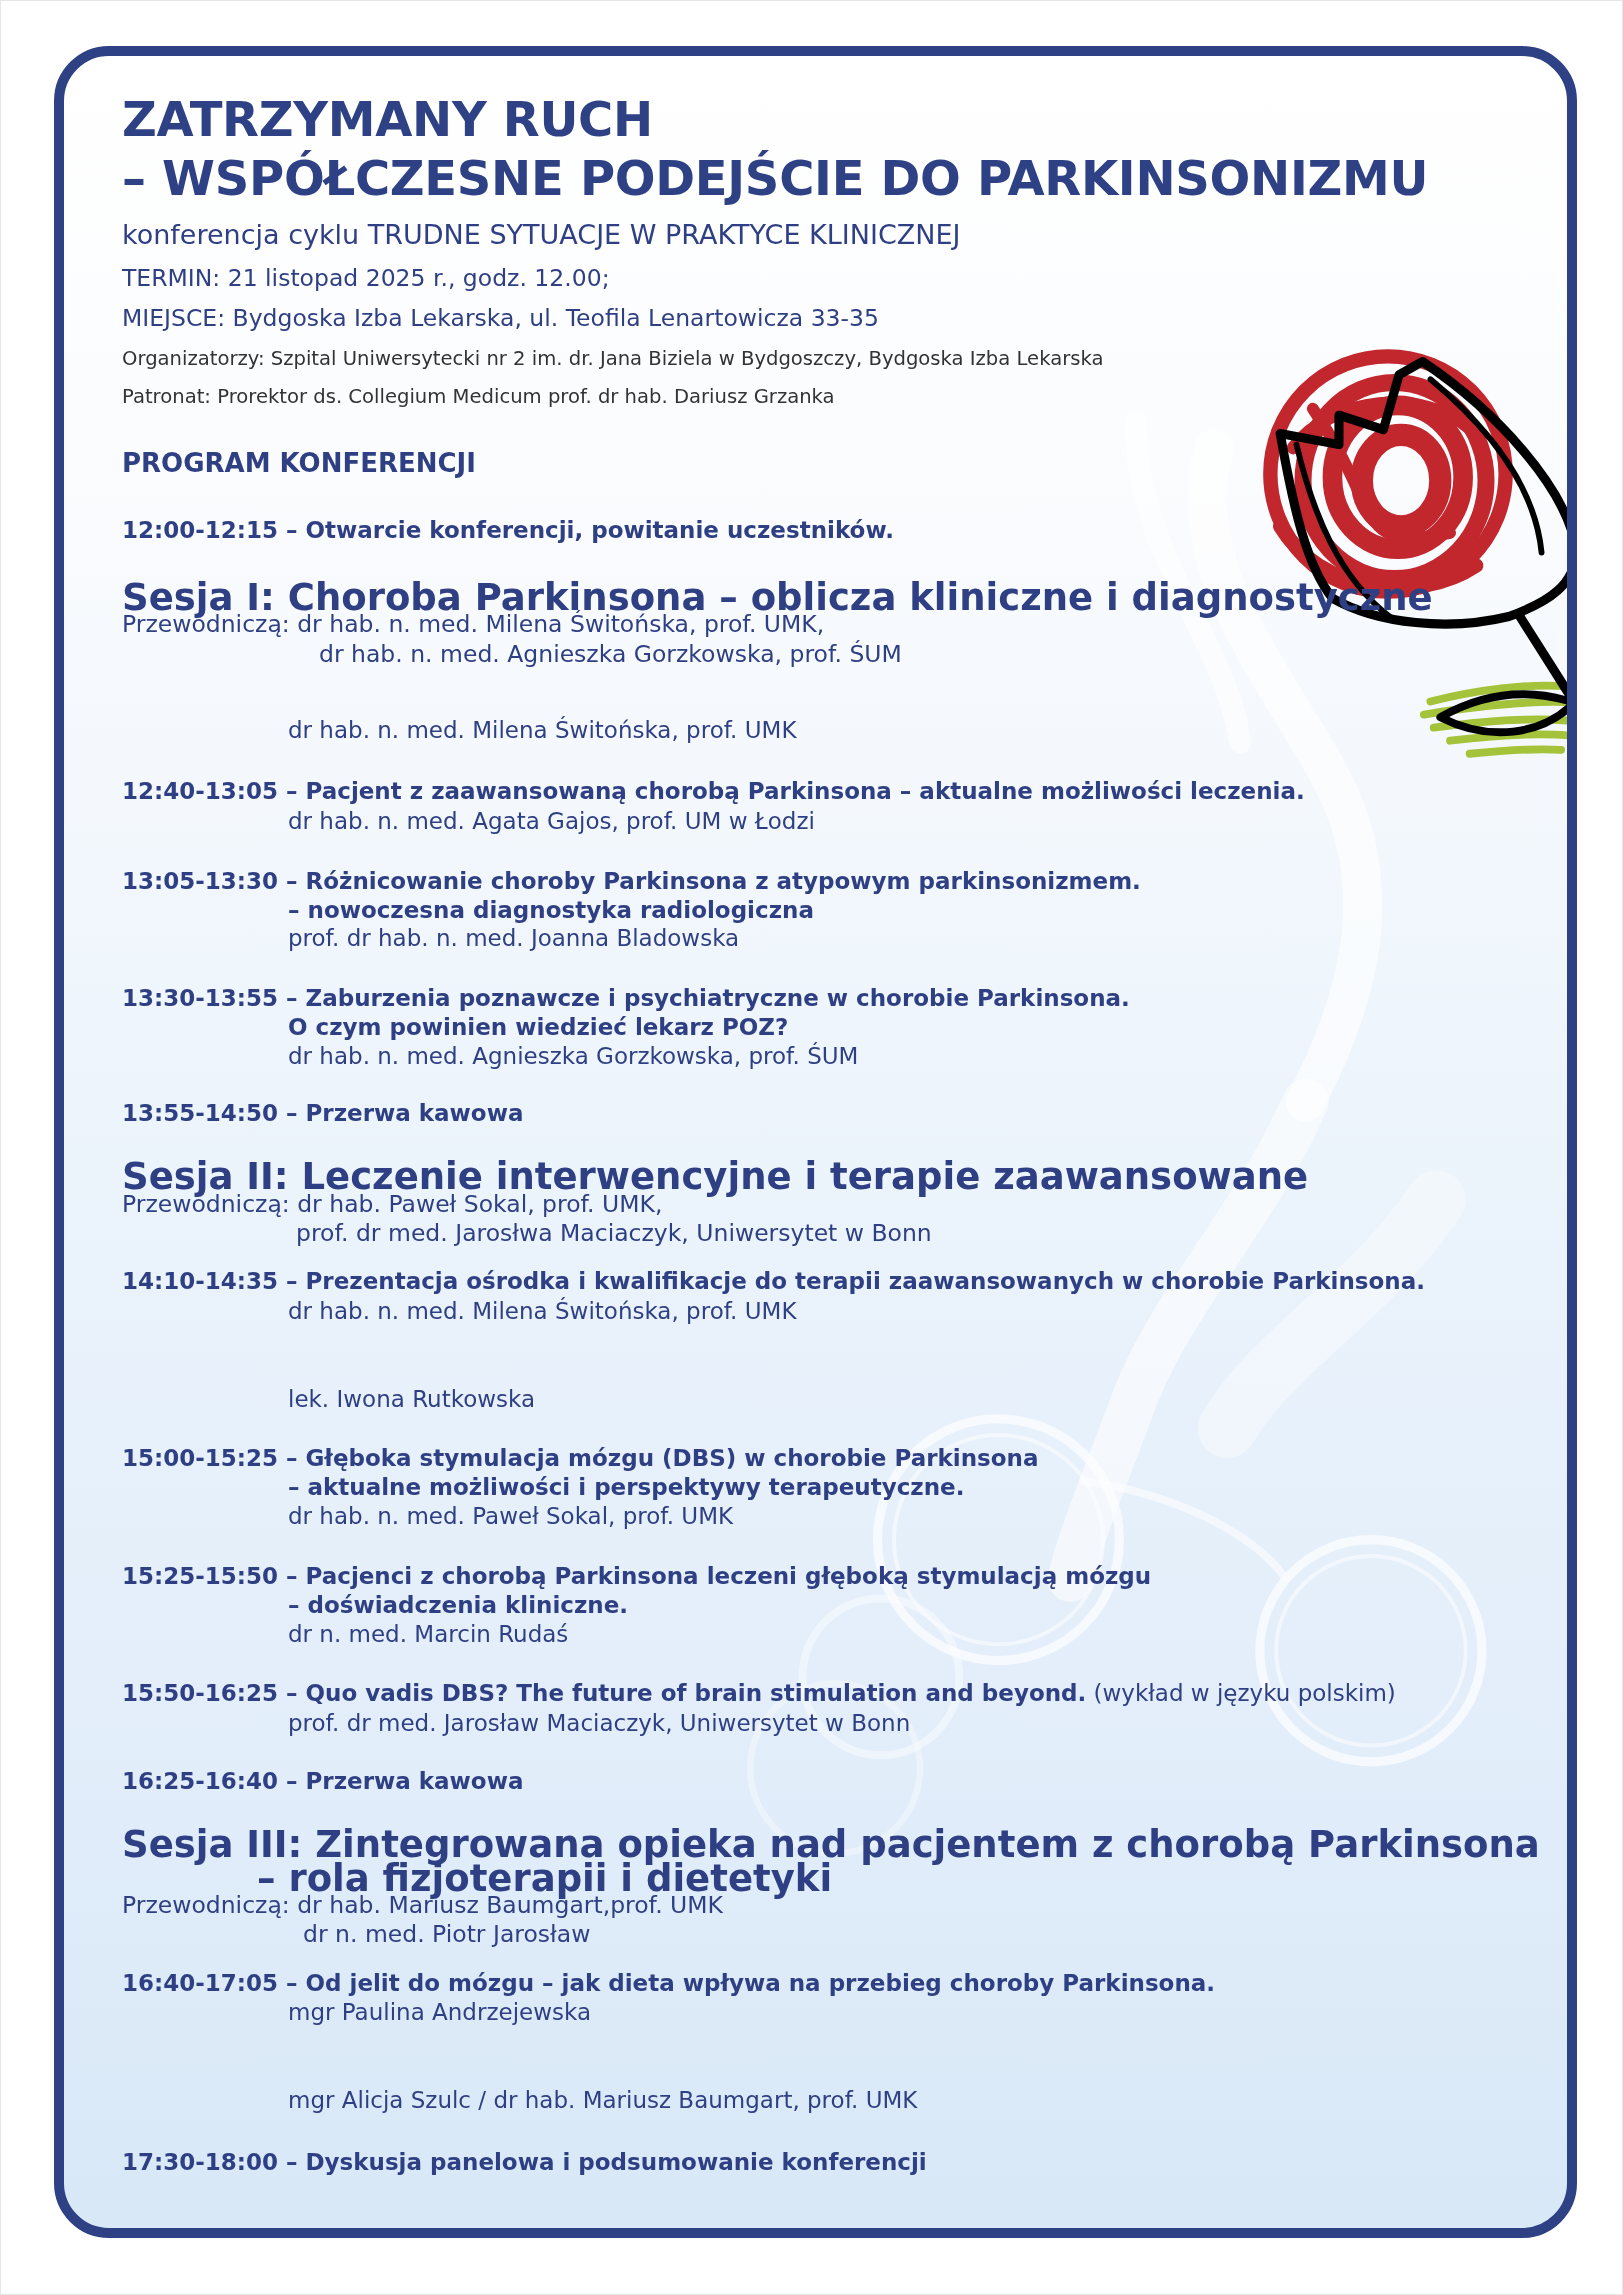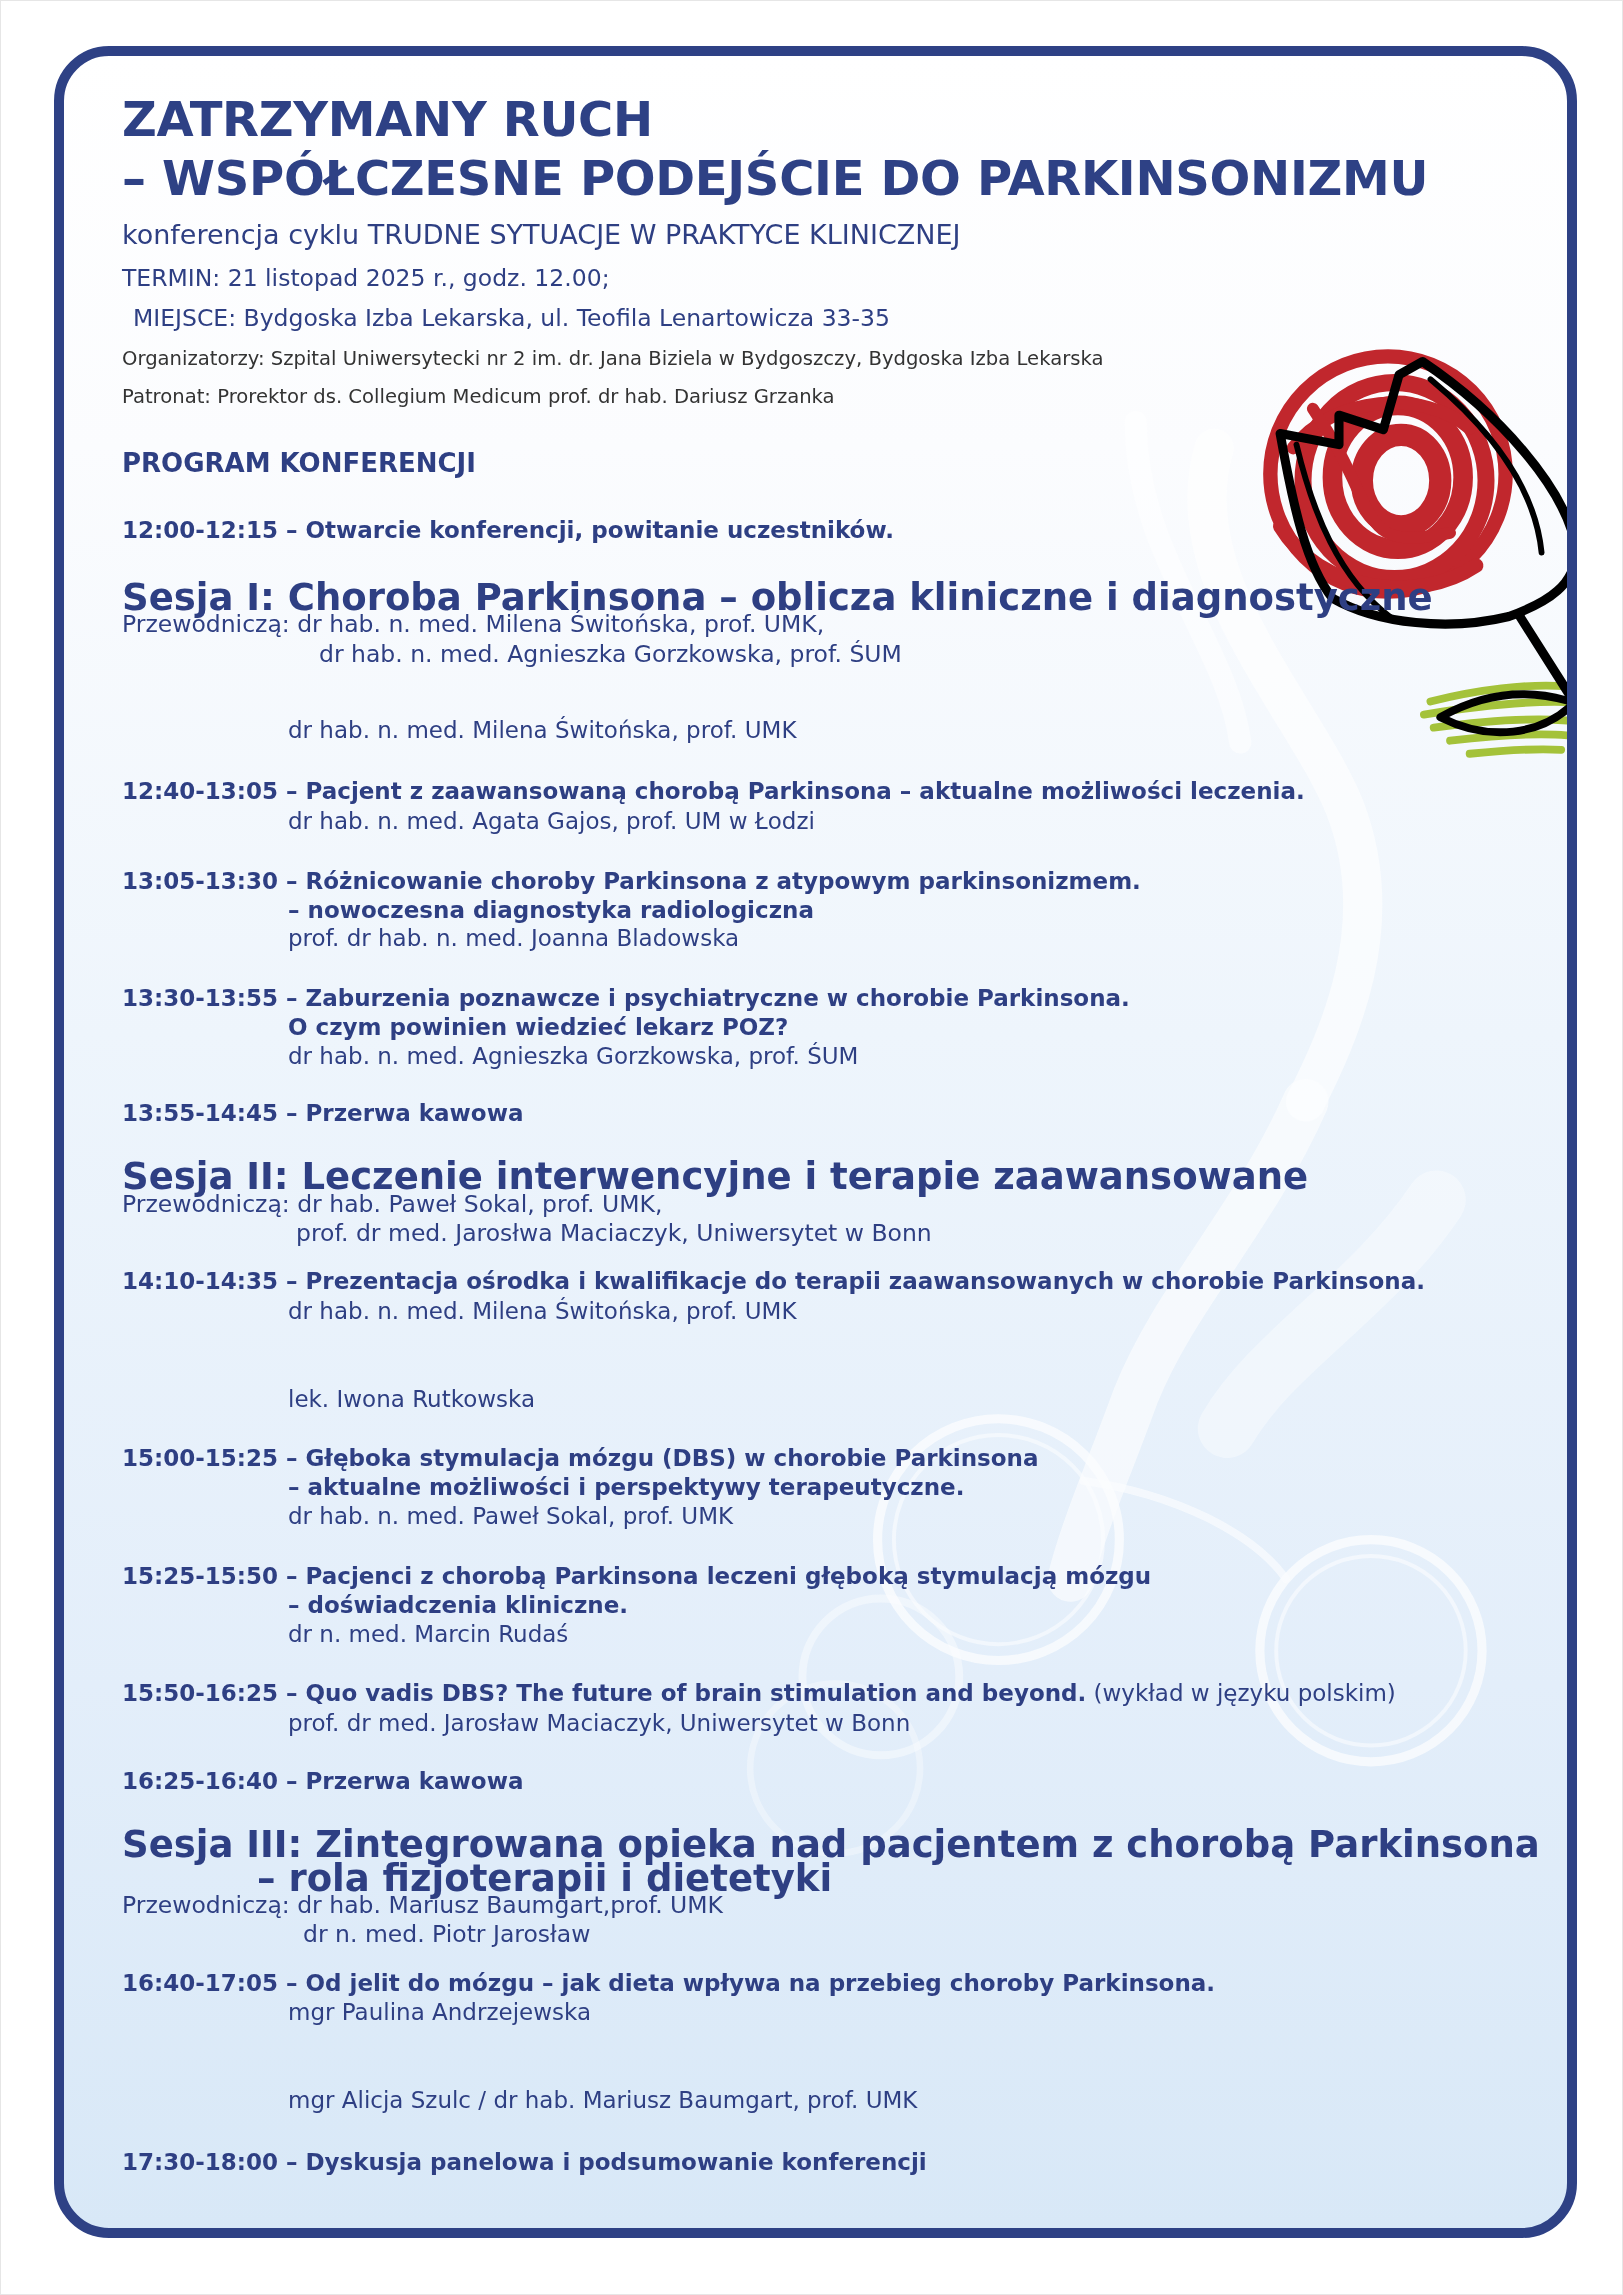--- a/index.html
+++ b/index.html
@@ -81,21 +81,21 @@
       <path d="M270 95 C360 170 430 260 440 360" stroke-width="9"></path>
       <path d="M405 455 L560 700" stroke-width="14"></path>
       <path d="M285 612 C360 570 430 570 490 590 C440 640 360 650 285 612 Z" stroke-width="12"></path>
     </g>
   </svg>
 
   <div class="t title" style="top:39px;left:58px;">ZATRZYMANY RUCH</div>
   <div class="t title" style="top:98px;left:58px;">– WSPÓŁCZESNE PODEJŚCIE DO PARKINSONIZMU</div>
   <div class="t subtitle" style="top:163px;left:58px;">konferencja cyklu TRUDNE SYTUACJE W PRAKTYCE KLINICZNEJ</div>
   <div class="t meta" style="top:208px;left:58px;">TERMIN: 21 listopad 2025  r., godz. 12.00;</div>
-  <div class="t meta" style="top:248px;left:58px;margin-left:11px;">MIEJSCE: Bydgoska Izba Lekarska, ul. Teofila Lenartowicza 33-35</div>
+  <div class="t meta" style="top:248px;left:58px;">MIEJSCE: Bydgoska Izba Lekarska, ul. Teofila Lenartowicza 33-35</div>
   <div class="t small" style="top:291px;left:58px;">Organizatorzy: Szpital Uniwersytecki nr 2 im. dr. Jana Biziela w Bydgoszczy, Bydgoska Izba Lekarska</div>
   <div class="t small" style="top:329px;left:58px;">Patronat: Prorektor ds. Collegium Medicum prof. dr hab. Dariusz Grzanka</div>
 
   <div class="t section" style="top:392px;left:58px;">PROGRAM KONFERENCJI</div>
   <div class="t item" style="top:461px;left:58px;">12:00-12:15 – Otwarcie konferencji, powitanie uczestników.</div>
 
   <div class="t session" style="top:520px;left:58px;">Sesja I: Choroba Parkinsona – oblicza kliniczne i diagnostyczne</div>
   <div class="t chairs" style="top:554px;left:58px;">Przewodniczą: dr hab. n. med. Milena Świtońska, prof. UMK,</div>
   <div class="t chairs" style="top:584px;left:255px;">dr hab. n. med. Agnieszka Gorzkowska, prof. ŚUM</div>
 
@@ -105,21 +105,21 @@
   <div class="t speaker" style="top:752px;left:224px;">dr hab. n. med. Agata Gajos, prof. UM w Łodzi</div>
 
   <div class="t item" style="top:812px;left:58px;"><span>13:05-13:30 – </span><span>Różnicowanie choroby Parkinsona z atypowym parkinsonizmem.</span></div>
   <div class="t cont" style="top:841px;left:224px;">– nowoczesna diagnostyka radiologiczna</div>
   <div class="t speaker" style="top:869px;left:224px;">prof. dr hab. n. med. Joanna Bladowska</div>
 
   <div class="t item" style="top:929px;left:58px;"><span>13:30-13:55 – </span><span>Zaburzenia poznawcze i psychiatryczne w chorobie Parkinsona.</span></div>
   <div class="t cont" style="top:958px;left:224px;">O czym powinien wiedzieć lekarz POZ?</div>
   <div class="t speaker" style="top:987px;left:224px;">dr hab. n. med. Agnieszka Gorzkowska, prof. ŚUM</div>
 
-  <div class="t item" style="top:1044px;left:58px;">13:55-14:45 – Przerwa kawowa</div>
+  <div class="t item" style="top:1044px;left:58px;">13:55-14:50 – Przerwa kawowa</div>
 
   <div class="t session" style="top:1099px;left:58px;">Sesja II: Leczenie interwencyjne i terapie zaawansowane</div>
   <div class="t chairs" style="top:1134px;left:58px;">Przewodniczą: dr hab. Paweł Sokal, prof. UMK,</div>
   <div class="t chairs" style="top:1163px;left:232px;">prof. dr med. Jarosłwa Maciaczyk, Uniwersytet w Bonn</div>
 
   <div class="t item" style="top:1212px;left:58px;"><span>14:10-14:35 – </span><span>Prezentacja ośrodka i kwalifikacje do terapii zaawansowanych w chorobie Parkinsona.</span></div>
   <div class="t speaker" style="top:1242px;left:224px;">dr hab. n. med. Milena Świtońska, prof. UMK</div>
 
   <div class="t speaker" style="top:1330px;left:224px;">lek. Iwona Rutkowska</div>
 

